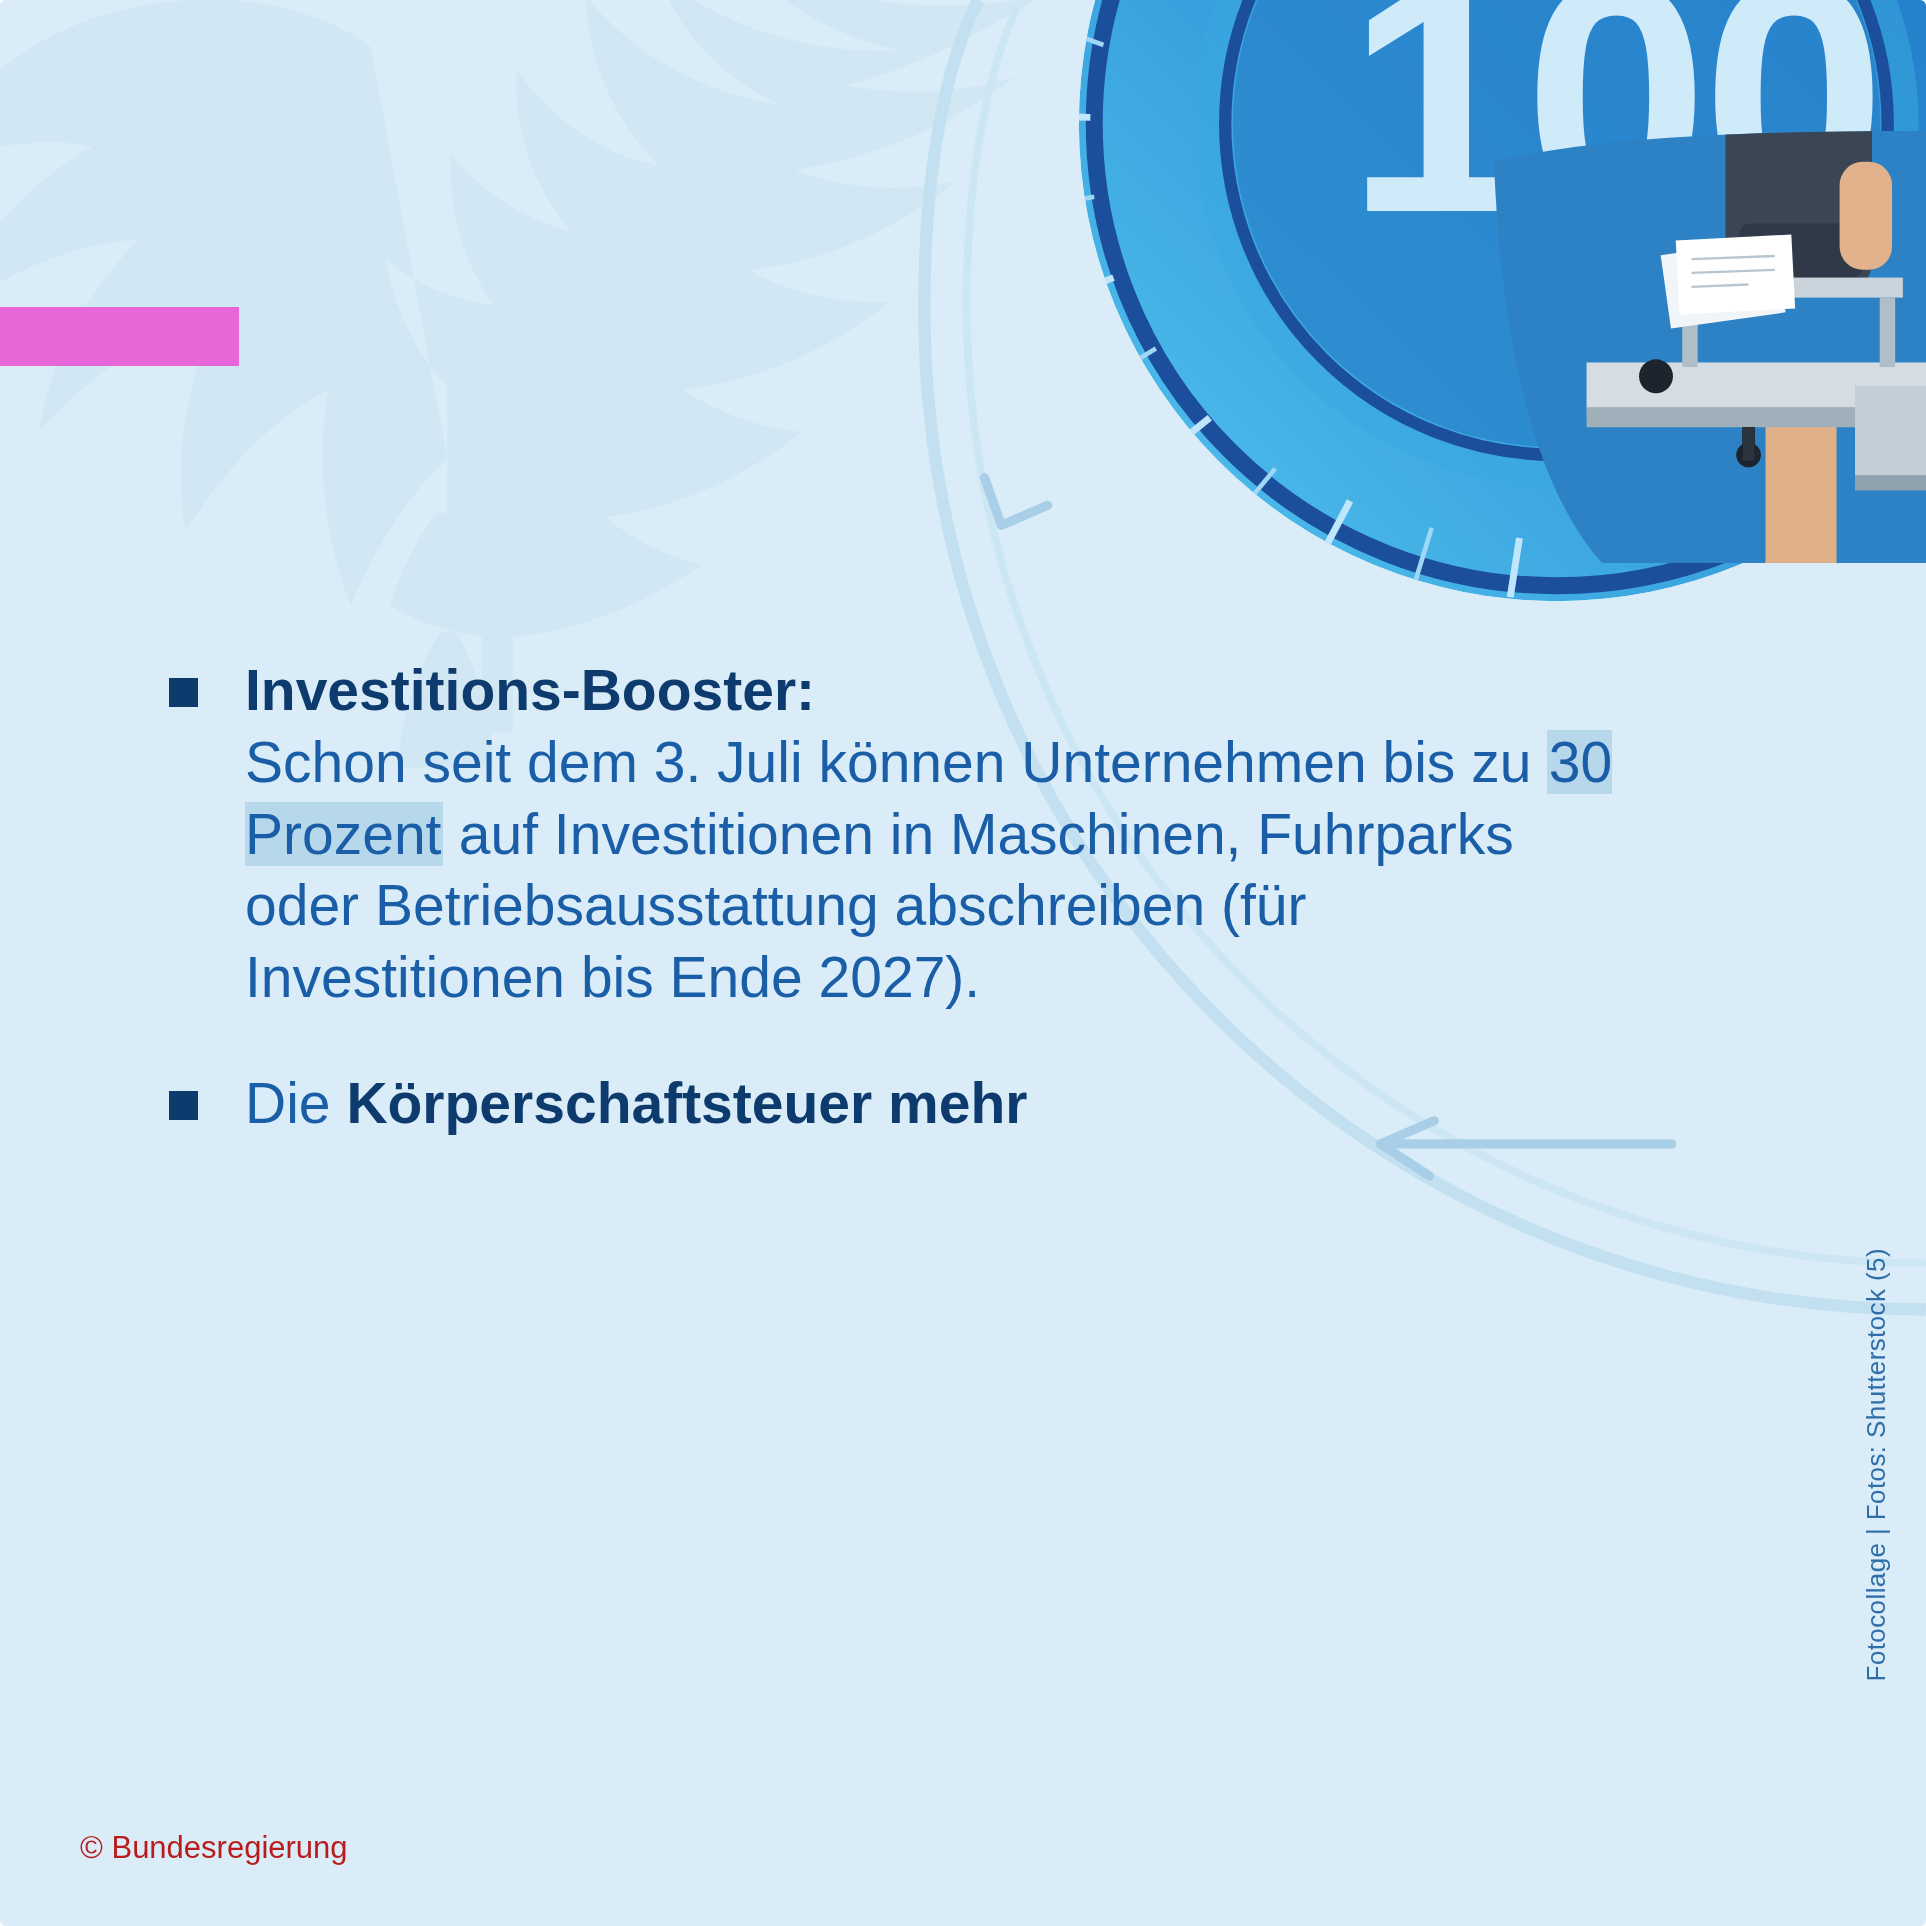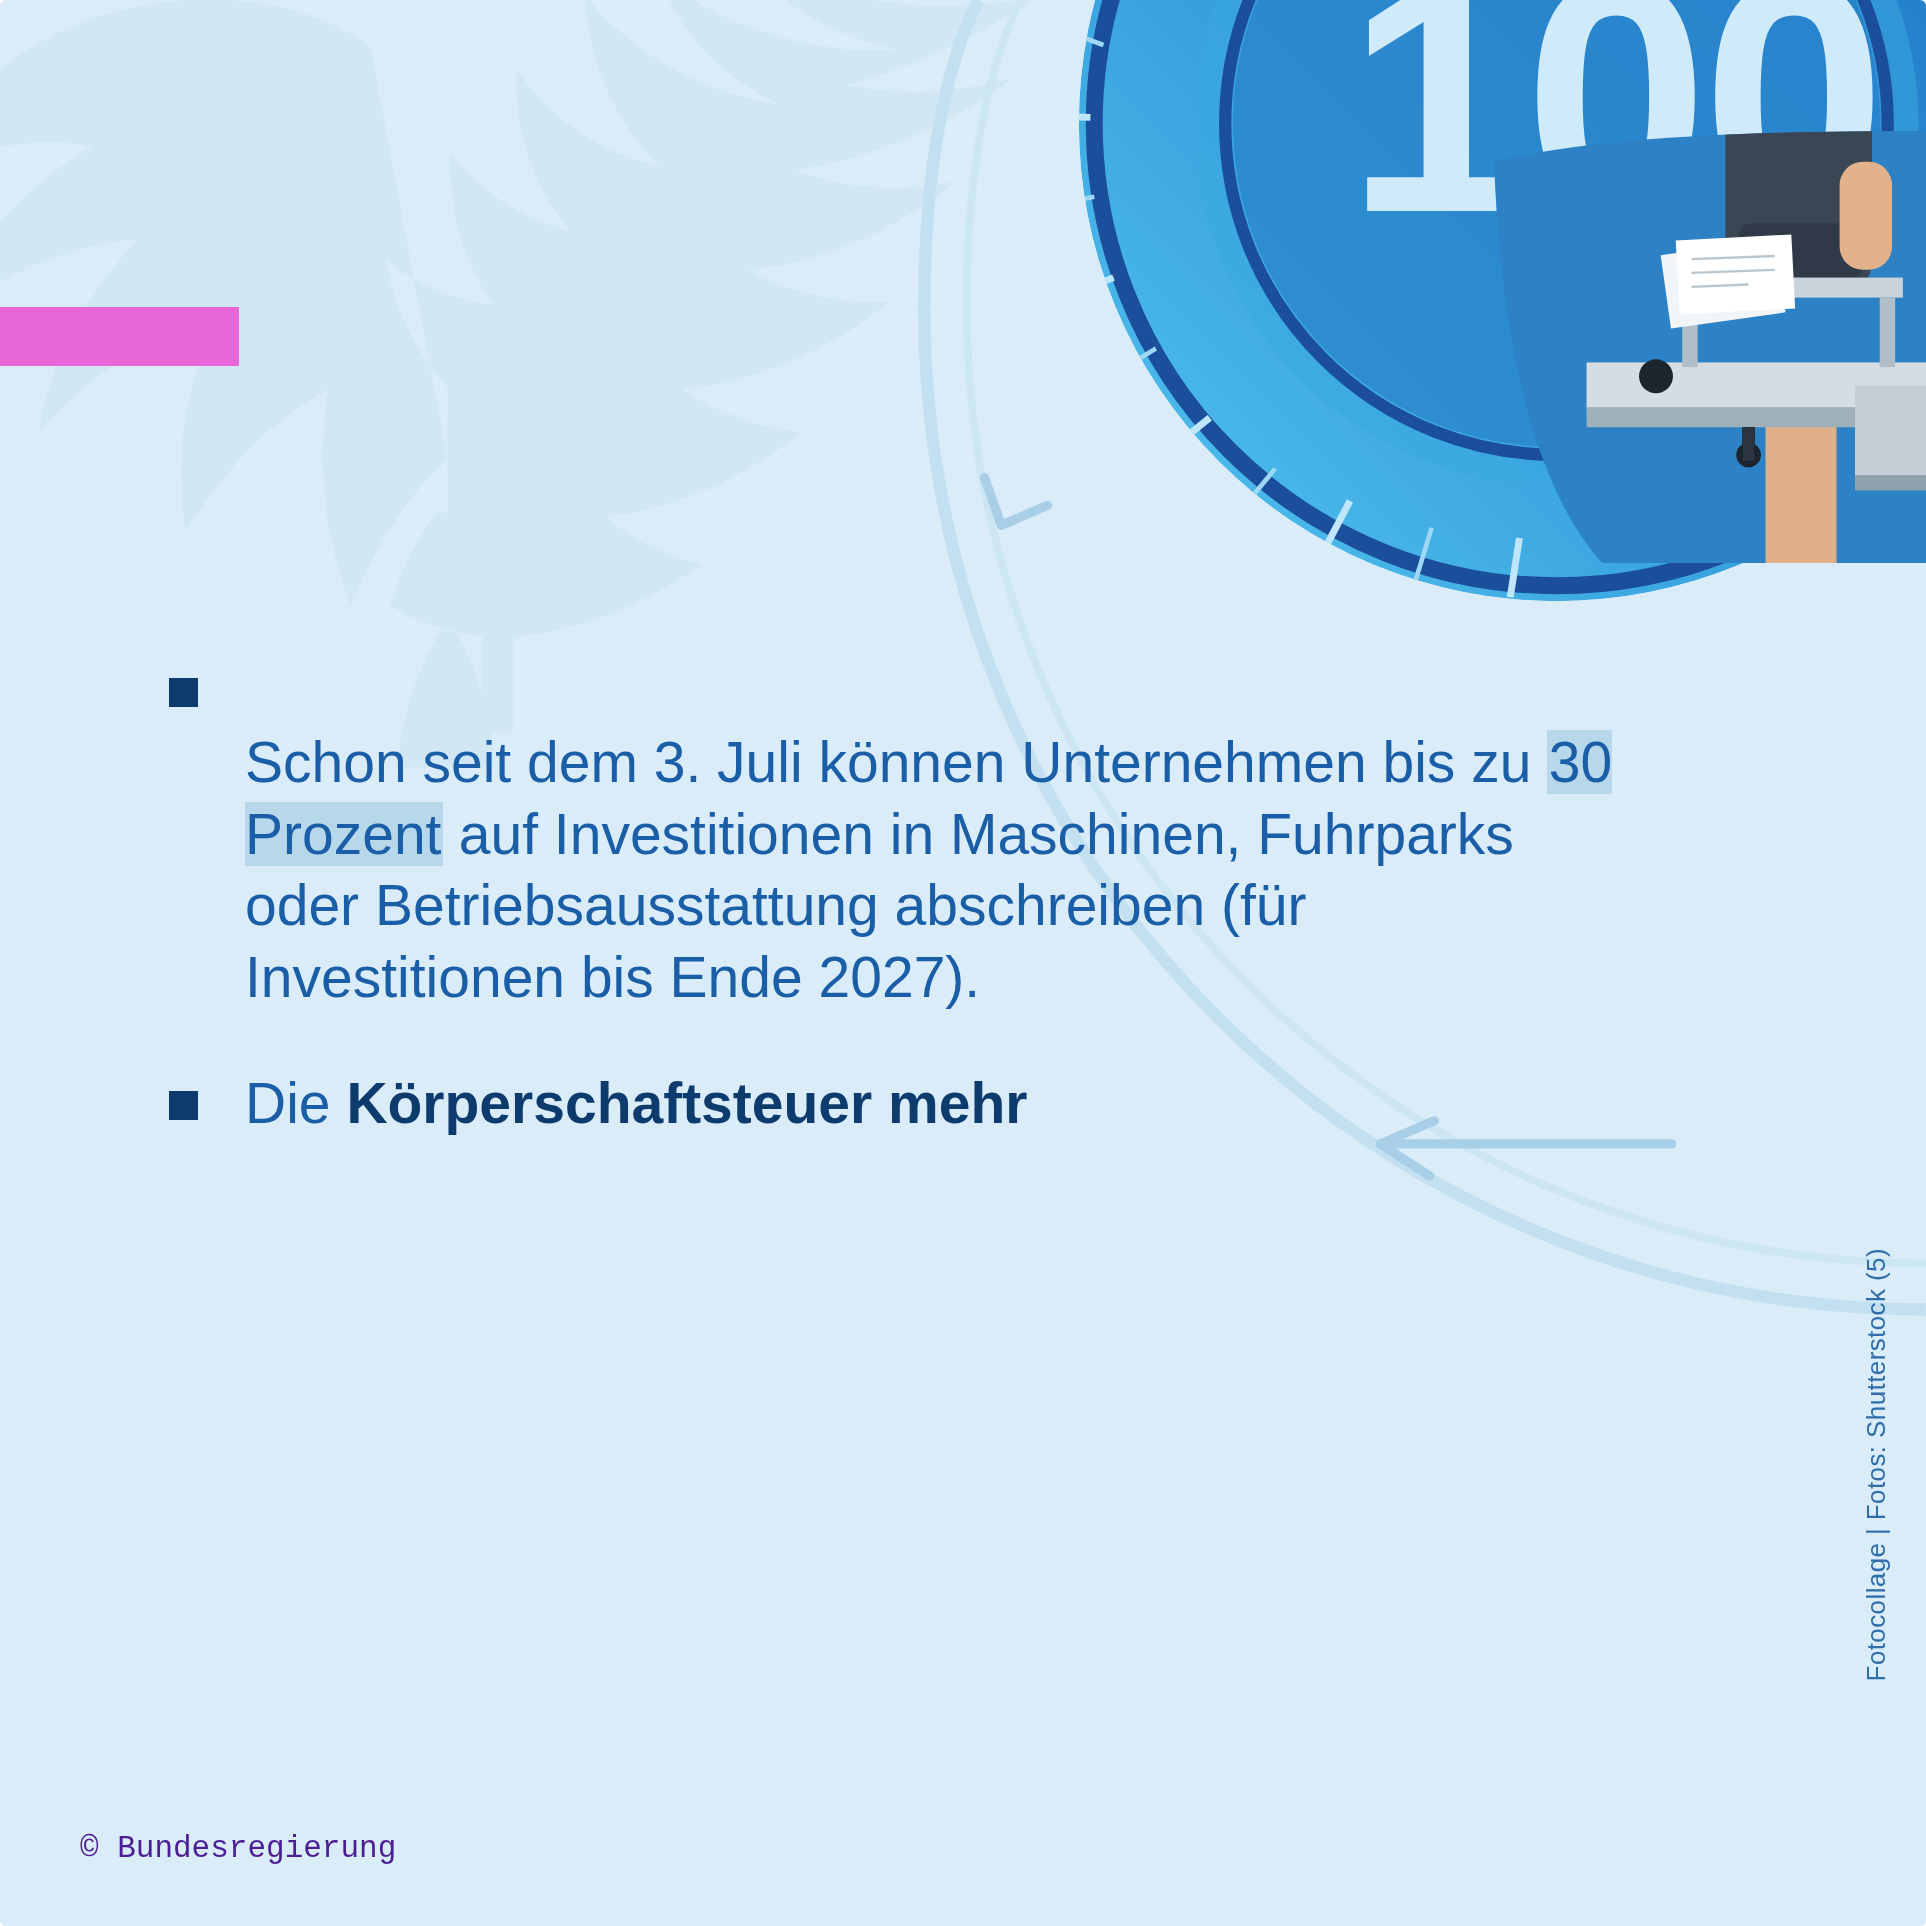--- a/index.html
+++ b/index.html
@@ -130,22 +130,21 @@
   .para {
     margin-top: 52px;
   }
 
   
   .copyright {
     position: absolute;
     left: 80px;
     bottom: 60px;
     font-size: 31px;
-    color: #4c1d95;
-    font-family: Liberation Mono, monospace;
+    color: #b91c1c;
   }
   .vertical-credit {
     position: absolute;
     right: 34px;
     bottom: 245px;
     font-size: 26px;
     color: #2f6ea8;
     writing-mode: vertical-rl;
     transform: rotate(180deg);
     letter-spacing: 0.4px;
@@ -257,21 +256,21 @@
       <rect x="468" y="446" width="92" height="20" fill="#8fa1ad"></rect>
     </g>
   </svg>
 
   <div class="magenta-bar"></div>
 
   <div class="body">
 
     <div class="bullet-block">
       <span class="bullet-mark"></span>
-      <br>
+      <span class="lead">Investitions-Booster:</span><br>
       <span>Schon seit dem 3. Juli können Unternehmen bis zu </span><span class="hl">30 Prozent</span><span> auf Investitionen in Maschinen, Fuhrparks oder Betriebsausstattung abschreiben (für Investitionen bis Ende 2027).</span>
     </div>
 
     <div class="bullet-block" style="margin-top:54px;">
       <span class="bullet-mark"></span>
       <span>Die </span><span class="lead">Körperschaftsteuer mehr</span><br>
     </div>
 
   </div>
 

